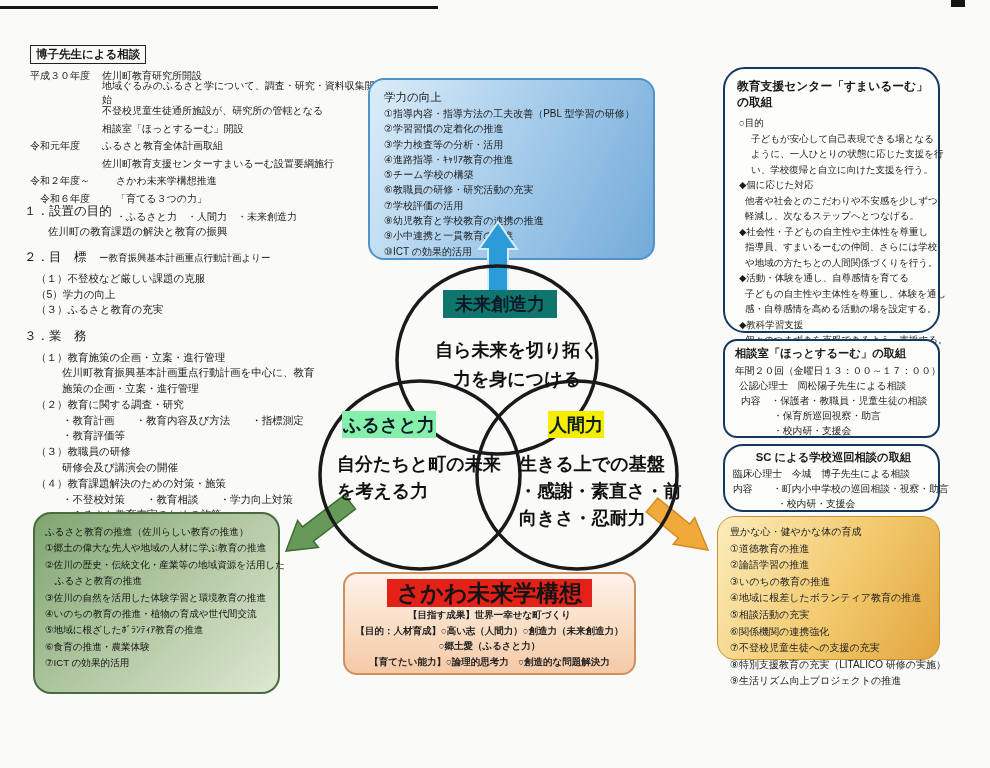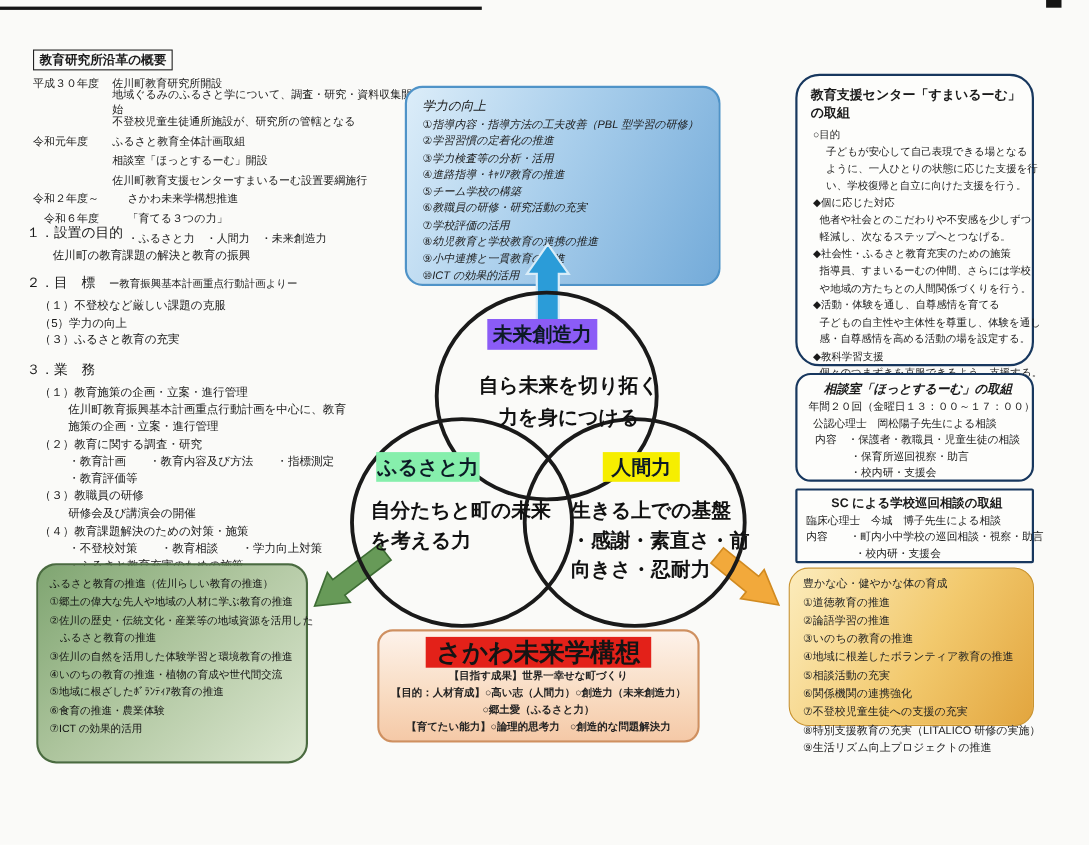--- a/index.html
+++ b/index.html
@@ -23,29 +23,29 @@
   .sec-note{font-size:9.5px;}
   .sec-body{font-size:10.5px;padding-left:24px;margin-bottom:10px;}
   .sec-item{font-size:10.5px;padding-left:12px;line-height:15.5px;}
   .sec-gap{height:10px;}
   .sec-line{font-size:10.5px;line-height:15.8px;}
   .sec-line.i1{padding-left:12px;}
   .sec-line.i2{padding-left:38px;}
 
   
   #learning-box{left:368px;top:78px;width:287px;height:182px;border:2px solid #4f93c8;border-radius:16px;
-    background:linear-gradient(115deg,#dcedf9 0%,#aacfec 45%,#74abd9 100%);box-sizing:border-box;padding:8px 0 0 14px;font-style:italic;}
+    background:linear-gradient(115deg,#dcedf9 0%,#aacfec 45%,#74abd9 100%);box-sizing:border-box;padding:8px 0 0 14px;}
   #learning-box .t{font-size:11.5px;line-height:18px;}
   #learning-box .ln{font-size:10px;line-height:15.3px;white-space:nowrap;}
 
   
   .venn-label{font-weight:bold;font-size:18px;text-align:center;color:#0c1a26;z-index:6;display:flex;align-items:center;justify-content:center;}
-  #label-future{left:443px;top:290px;width:100px;height:28px;background:#8b5cf6;}
+  #label-future{left:443px;top:290px;width:114px;height:28px;background:#0f766e;}
   #label-furusato{left:342px;top:411px;width:94px;height:27px;background:#86efac;}
-  #label-human{left:548px;top:411px;width:70px;height:27px;background:#f6ee00;}
+  #label-human{left:548px;top:411px;width:56px;height:27px;background:#f6ee00;}
   .venn-desc{font-size:18px;font-weight:600;line-height:27px;z-index:6;color:#111;white-space:nowrap;}
   #desc-future{left:427px;top:336px;width:180px;text-align:center;line-height:29px;}
   #desc-furusato{left:337px;top:451px;}
   #desc-human{left:519px;top:451px;}
 
   
   #mirai-box{left:343px;top:572px;width:293px;height:103px;border:2px solid #cf9060;border-radius:14px;box-sizing:border-box;
     background:linear-gradient(#fdf2ea 0%,#f9ddc4 55%,#f5c9a7 100%);text-align:center;padding-top:5px;}
   #mirai-title{display:inline-block;background:#e32119;color:#141414;font-size:23px;font-weight:bold;padding:0 10px;line-height:28px;}
   #mirai-box .ln{font-size:9.5px;font-weight:bold;line-height:15.5px;color:#222;white-space:nowrap;}
@@ -59,66 +59,66 @@
   .navy-box{border:2.5px solid #17375e;border-radius:22px;box-sizing:border-box;background:#fdfdfb;}
   #smile-box{left:723px;top:67px;width:217px;height:266px;padding:10px 6px 0 8px;}
   #smile-box .t{font-size:11.8px;font-weight:bold;margin-left:4px;margin-bottom:4px;}
   #smile-box .ln{font-size:9.5px;line-height:15.5px;white-space:nowrap;}
   #smile-box .ln.h{margin-left:6px;}
   #smile-box .ln.b2{margin-left:18px;}
   #smile-box .ln.d{margin-left:6px;}
   #smile-box .ln.b{margin-left:12px;}
 
   #hotto-box{left:723px;top:339px;width:217px;height:99px;border-radius:14px;padding:5px 4px 0 10px;}
-  #hotto-box .t{font-size:11.3px;font-weight:bold;text-align:center;margin-bottom:2px;font-style:italic;}
+  #hotto-box .t{font-size:11.3px;font-weight:bold;margin-bottom:2px;}
   #hotto-box .ln{font-size:9.8px;line-height:15px;white-space:nowrap;}
   #hotto-box .ln.l1{margin-left:4px;}
   #hotto-box .ln.l2{margin-left:6px;}
   #hotto-box .ln.l3{margin-left:38px;}
 
-  #sc-box{left:723px;top:444px;width:217px;height:68px;border-radius:2px;border-width:2px;padding:4px 4px 0 8px;}
+  #sc-box{left:723px;top:444px;width:217px;height:68px;border-radius:20px;border-width:2px;padding:4px 4px 0 8px;}
   #sc-box .t{font-size:11.3px;font-weight:bold;text-align:center;margin-bottom:1px;}
   #sc-box .ln{font-size:9.8px;line-height:15px;white-space:nowrap;}
   #sc-box .ln.l2{margin-left:44px;}
 
   #kokoro-box{left:717px;top:516px;width:223px;height:144px;border:1.5px solid #c8922e;border-radius:18px;box-sizing:border-box;
     background:linear-gradient(120deg,#fcecbc 0%,#f2c96d 55%,#e2a53e 100%);padding:7px 4px 0 12px;}
   #kokoro-box .ln{font-size:10px;line-height:16.6px;white-space:nowrap;color:#222;}
 
   svg{position:absolute;left:0;top:0;z-index:5;pointer-events:none;}
 </style>
 </head>
 <body>
 
 <div id="canvas">
 
   <div class="abs artifact" style="left:0;top:6px;width:438px;height:3px;"></div>
   <div class="abs artifact" style="left:951px;top:0;width:14px;height:7px;"></div>
 
-  <div class="abs" id="history-title">教育研究所沿革の概要</div>
+  <div class="abs" id="history-title">博子先生による相談</div>
   <div class="abs" id="history-rows">
     <div class="row">
         <span class="era">平成３０年度</span>
         <span class="txt">佐川町教育研究所開設</span>
       </div>
     <div class="row">
         <span class="era"></span>
         <span class="txt">地域ぐるみのふるさと学について、調査・研究・資料収集開始</span>
       </div>
     <div class="row">
         <span class="era"></span>
         <span class="txt">不登校児童生徒通所施設が、研究所の管轄となる</span>
       </div>
     <div class="row">
+        <span class="era"></span>
+        <span class="txt">相談室「ほっとするーむ」開設</span>
+      </div>
+    <div class="row">
         <span class="era">令和元年度</span>
         <span class="txt">ふるさと教育全体計画取組</span>
-      </div>
-    <div class="row">
-        <span class="era"></span>
-        <span class="txt">相談室「ほっとするーむ」開設</span>
       </div>
     <div class="row">
         <span class="era"></span>
         <span class="txt">佐川町教育支援センターすまいるーむ設置要綱施行</span>
       </div>
     <div class="row wide">
         <span class="era">令和２年度～</span>
         <span class="txt">さかわ未来学構想推進</span>
       </div>
     <div class="row wide">
@@ -221,21 +221,21 @@
 
   <div class="abs navy-box" id="smile-box">
     <div class="t">教育支援センター「すまいるーむ」の取組</div>
     <div class="ln h">○目的</div>
     <div class="ln b2">子どもが安心して自己表現できる場となる</div>
     <div class="ln b2">ように、一人ひとりの状態に応じた支援を行</div>
     <div class="ln b2">い、学校復帰と自立に向けた支援を行う。</div>
     <div class="ln d">◆個に応じた対応</div>
     <div class="ln b">他者や社会とのこだわりや不安感を少しずつ</div>
     <div class="ln b">軽減し、次なるステップへとつなげる。</div>
-    <div class="ln d">◆社会性・ふるさと教育充実のための施策</div>
+    <div class="ln d">◆社会性・子どもの自主性や主体性を尊重し</div>
     <div class="ln b">指導員、すまいるーむの仲間、さらには学校</div>
     <div class="ln b">や地域の方たちとの人間関係づくりを行う。</div>
     <div class="ln d">◆活動・体験を通し、自尊感情を育てる</div>
     <div class="ln b">子どもの自主性や主体性を尊重し、体験を通し</div>
     <div class="ln b">感・自尊感情を高める活動の場を設定する。</div>
     <div class="ln d">◆教科学習支援</div>
     <div class="ln b">個々のつまずきを克服できるよう、支援する。</div>
   </div>
 
   <div class="abs navy-box" id="hotto-box">

